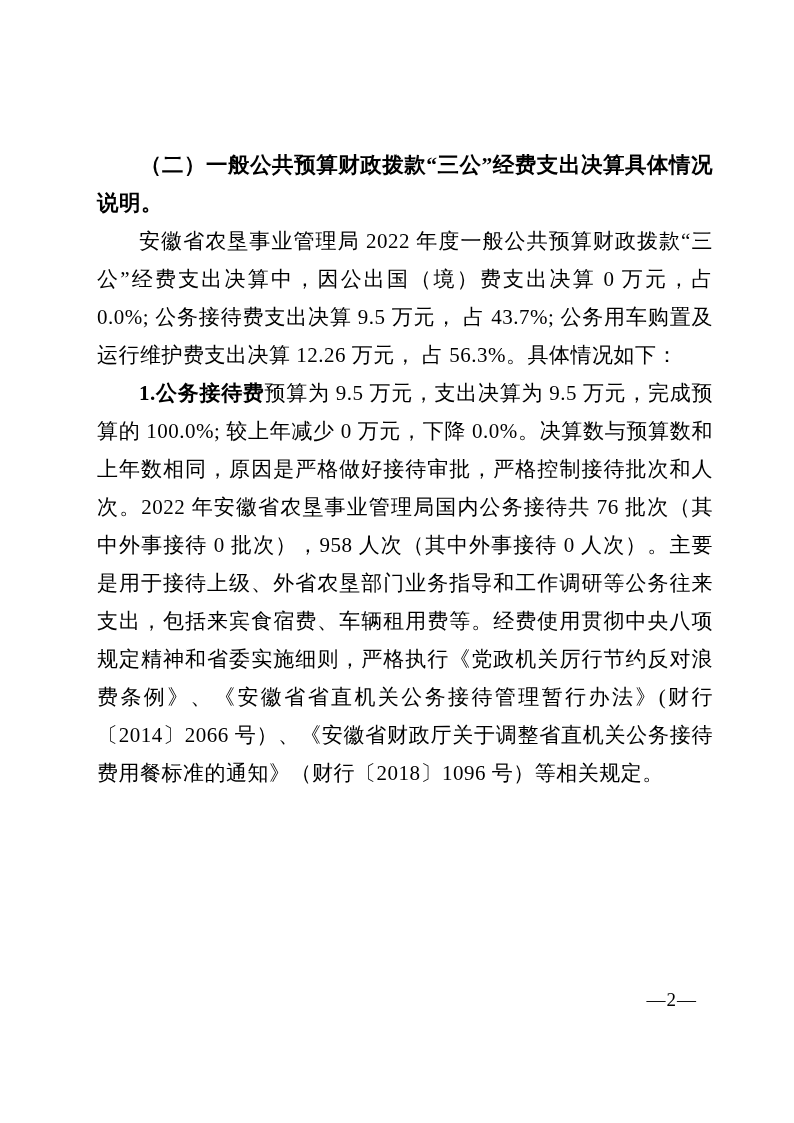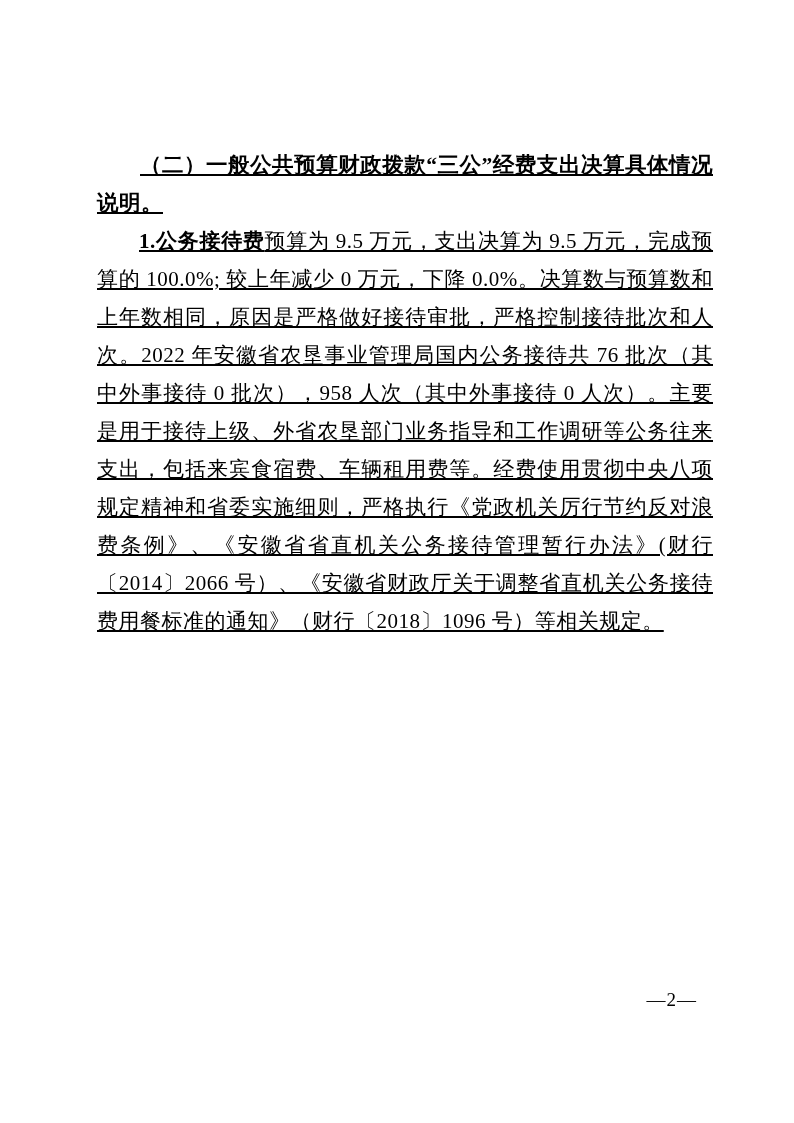--- a/index.html
+++ b/index.html
@@ -19,21 +19,20 @@
   .text-block {
     position: absolute;
     left: 97px;
     top: 146px;
     width: 616px;
     font-size: 21px;
     line-height: 38px;
     text-align: justify;
     text-justify: inter-ideograph;
     letter-spacing: 0.5px;
-    text-decoration: underline;
   }
   .heading {
     margin: 0;
     font-size: 21.5px;
     font-weight: bold;
     text-indent: 2em;
     line-height: 38px;
   }
   .para {
     margin: 0;
@@ -51,16 +50,17 @@
     letter-spacing: 1px;
     font-family: "Liberation Serif", "DejaVu Serif", serif;
   }
 </style>
 </head>
 <body>
 
 <div class="page">
   <div class="text-block">
     <h2 class="heading">（二）一般公共预算财政拨款“三公”经费支出决算具体情况说明。</h2>
+    <p class="para"><span>安徽省农垦事业管理局 2022 年度一般公共预算财政拨款“三公”经费支出决算中，因公出国（境）费支出决算 0 万元，占 0.0%; 公务接待费支出决算 9.5 万元， 占 43.7%; 公务用车购置及运行维护费支出决算 12.26 万元， 占 56.3%。具体情况如下：</span></p>
     <p class="para"><strong>1.公务接待费</strong><span>预算为 9.5 万元，支出决算为 9.5 万元，完成预算的 100.0%; 较上年减少 0 万元，下降 0.0%。决算数与预算数和上年数相同，原因是严格做好接待审批，严格控制接待批次和人次。2022 年安徽省农垦事业管理局国内公务接待共 76 批次（其中外事接待 0 批次），958 人次（其中外事接待 0 人次）。主要是用于接待上级、外省农垦部门业务指导和工作调研等公务往来支出，包括来宾食宿费、车辆租用费等。经费使用贯彻中央八项规定精神和省委实施细则，严格执行《党政机关厉行节约反对浪费条例》、《安徽省省直机关公务接待管理暂行办法》(财行〔2014〕2066 号）、《安徽省财政厅关于调整省直机关公务接待费用餐标准的通知》（财行〔2018〕1096 号）等相关规定。</span></p>
   </div>
   <div class="page-number">—2—</div>
 </div>
 
 </body></html>

